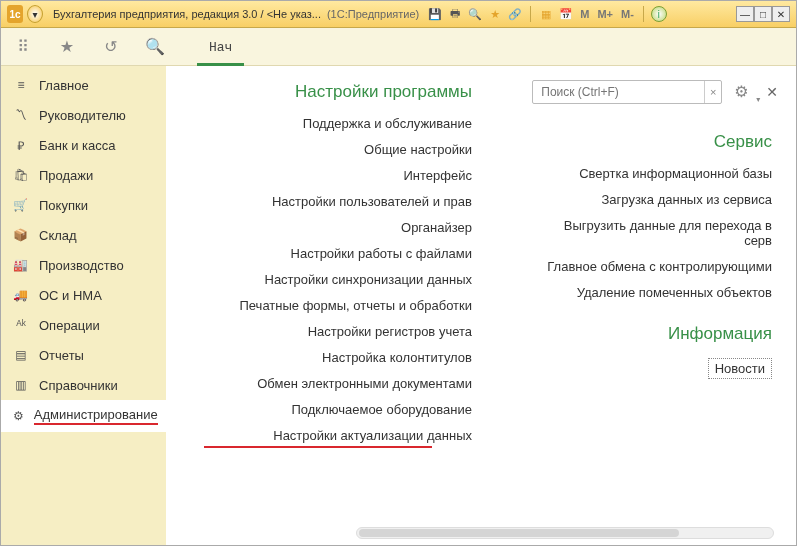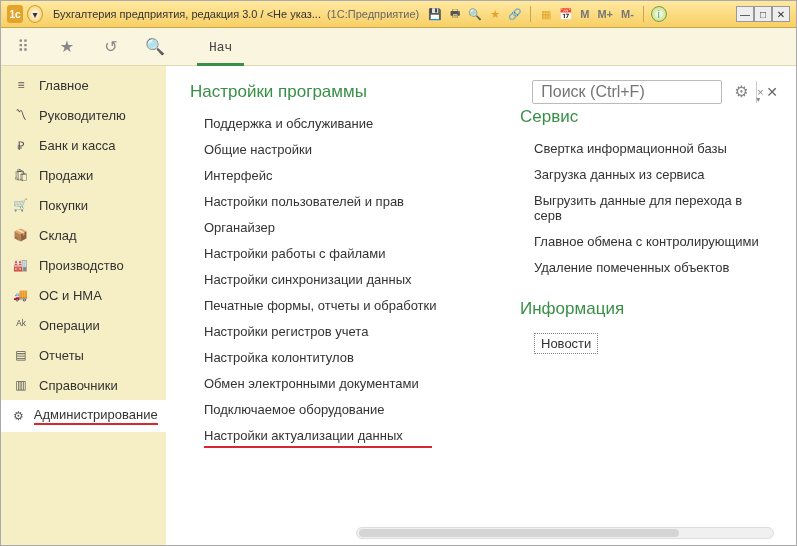--- a/index.html
+++ b/index.html
@@ -27,29 +27,29 @@
     .body { display:flex; height:calc(546px - 27px - 38px); }
     .sidebar { width:165px; background:#f6eec4; padding-top:4px; }
     .side-item { display:flex; align-items:center; gap:10px; padding:7px 12px; font-size:13px; color:#333; cursor:pointer; }
     .side-item .ic { width:16px; height:16px; display:flex; align-items:center; justify-content:center; color:#555; font-size:12px; }
     .side-item.active { background:#fff; }
     .side-item.active .lbl { border-bottom:2px solid #d9272e; padding-bottom:1px; }
 
     .panel { flex:1; background:#fff; position:relative; padding:16px 0 0 0; display:flex; overflow:hidden; }
     .panel-top { position:absolute; top:14px; right:18px; display:flex; align-items:center; gap:12px; }
     .search { width:190px; height:24px; border:1px solid #bbb; border-radius:2px; display:flex; align-items:center; }
-    .search input { flex:1; border:none; outline:none; font-size:16px; padding:0 8px; color:#777; background:transparent; }
+    .search input { flex:1; border:none; outline:none; font-size:12px; padding:0 8px; color:#777; background:transparent; }
     .search-x { width:22px; height:22px; border-left:1px solid #ccc; display:flex; align-items:center; justify-content:center; color:#888; font-size:11px; }
     .gear { width:20px; height:20px; color:#888; font-size:16px; position:relative; }
     .gear::after { content:"▾"; font-size:8px; position:absolute; right:-6px; bottom:-2px; color:#888;}
     .close-x { font-size:14px; color:#666; }
 
-    .col { padding:0 24px; }
+    .col { padding:0 24px;text-align:right; }
     .col1 { width:330px; }
-    .col2 { flex:1; padding-top:25px;}
+    .col2 { flex:1; padding-top:50px;}
     .section-h { color:#389048; font-size:17px; margin-bottom:14px; }
     .link { color:#333; font-size:13px; margin-bottom:11px; cursor:pointer; display:block; }
     .link.starred { position:relative; padding-left:0; }
     .star { color:#aaa; font-size:13px; margin-right:4px; }
     .redline { height:2px; background:#d9272e; width:228px; margin-top:-8px; margin-left:0px; }
     .news { display:inline-block; border:1px dotted #888; padding:2px 6px; font-size:13px; color:#333; }
 
     .hscroll { position:absolute; bottom:8px; left:190px; right:22px; height:12px; background:#f0f0f0; border:1px solid #ddd; border-radius:6px; }
     .hscroll .thumb { position:absolute; left:2px; top:1px; height:8px; width:320px; background:#d5d5d5; border-radius:4px; }
   </style>

